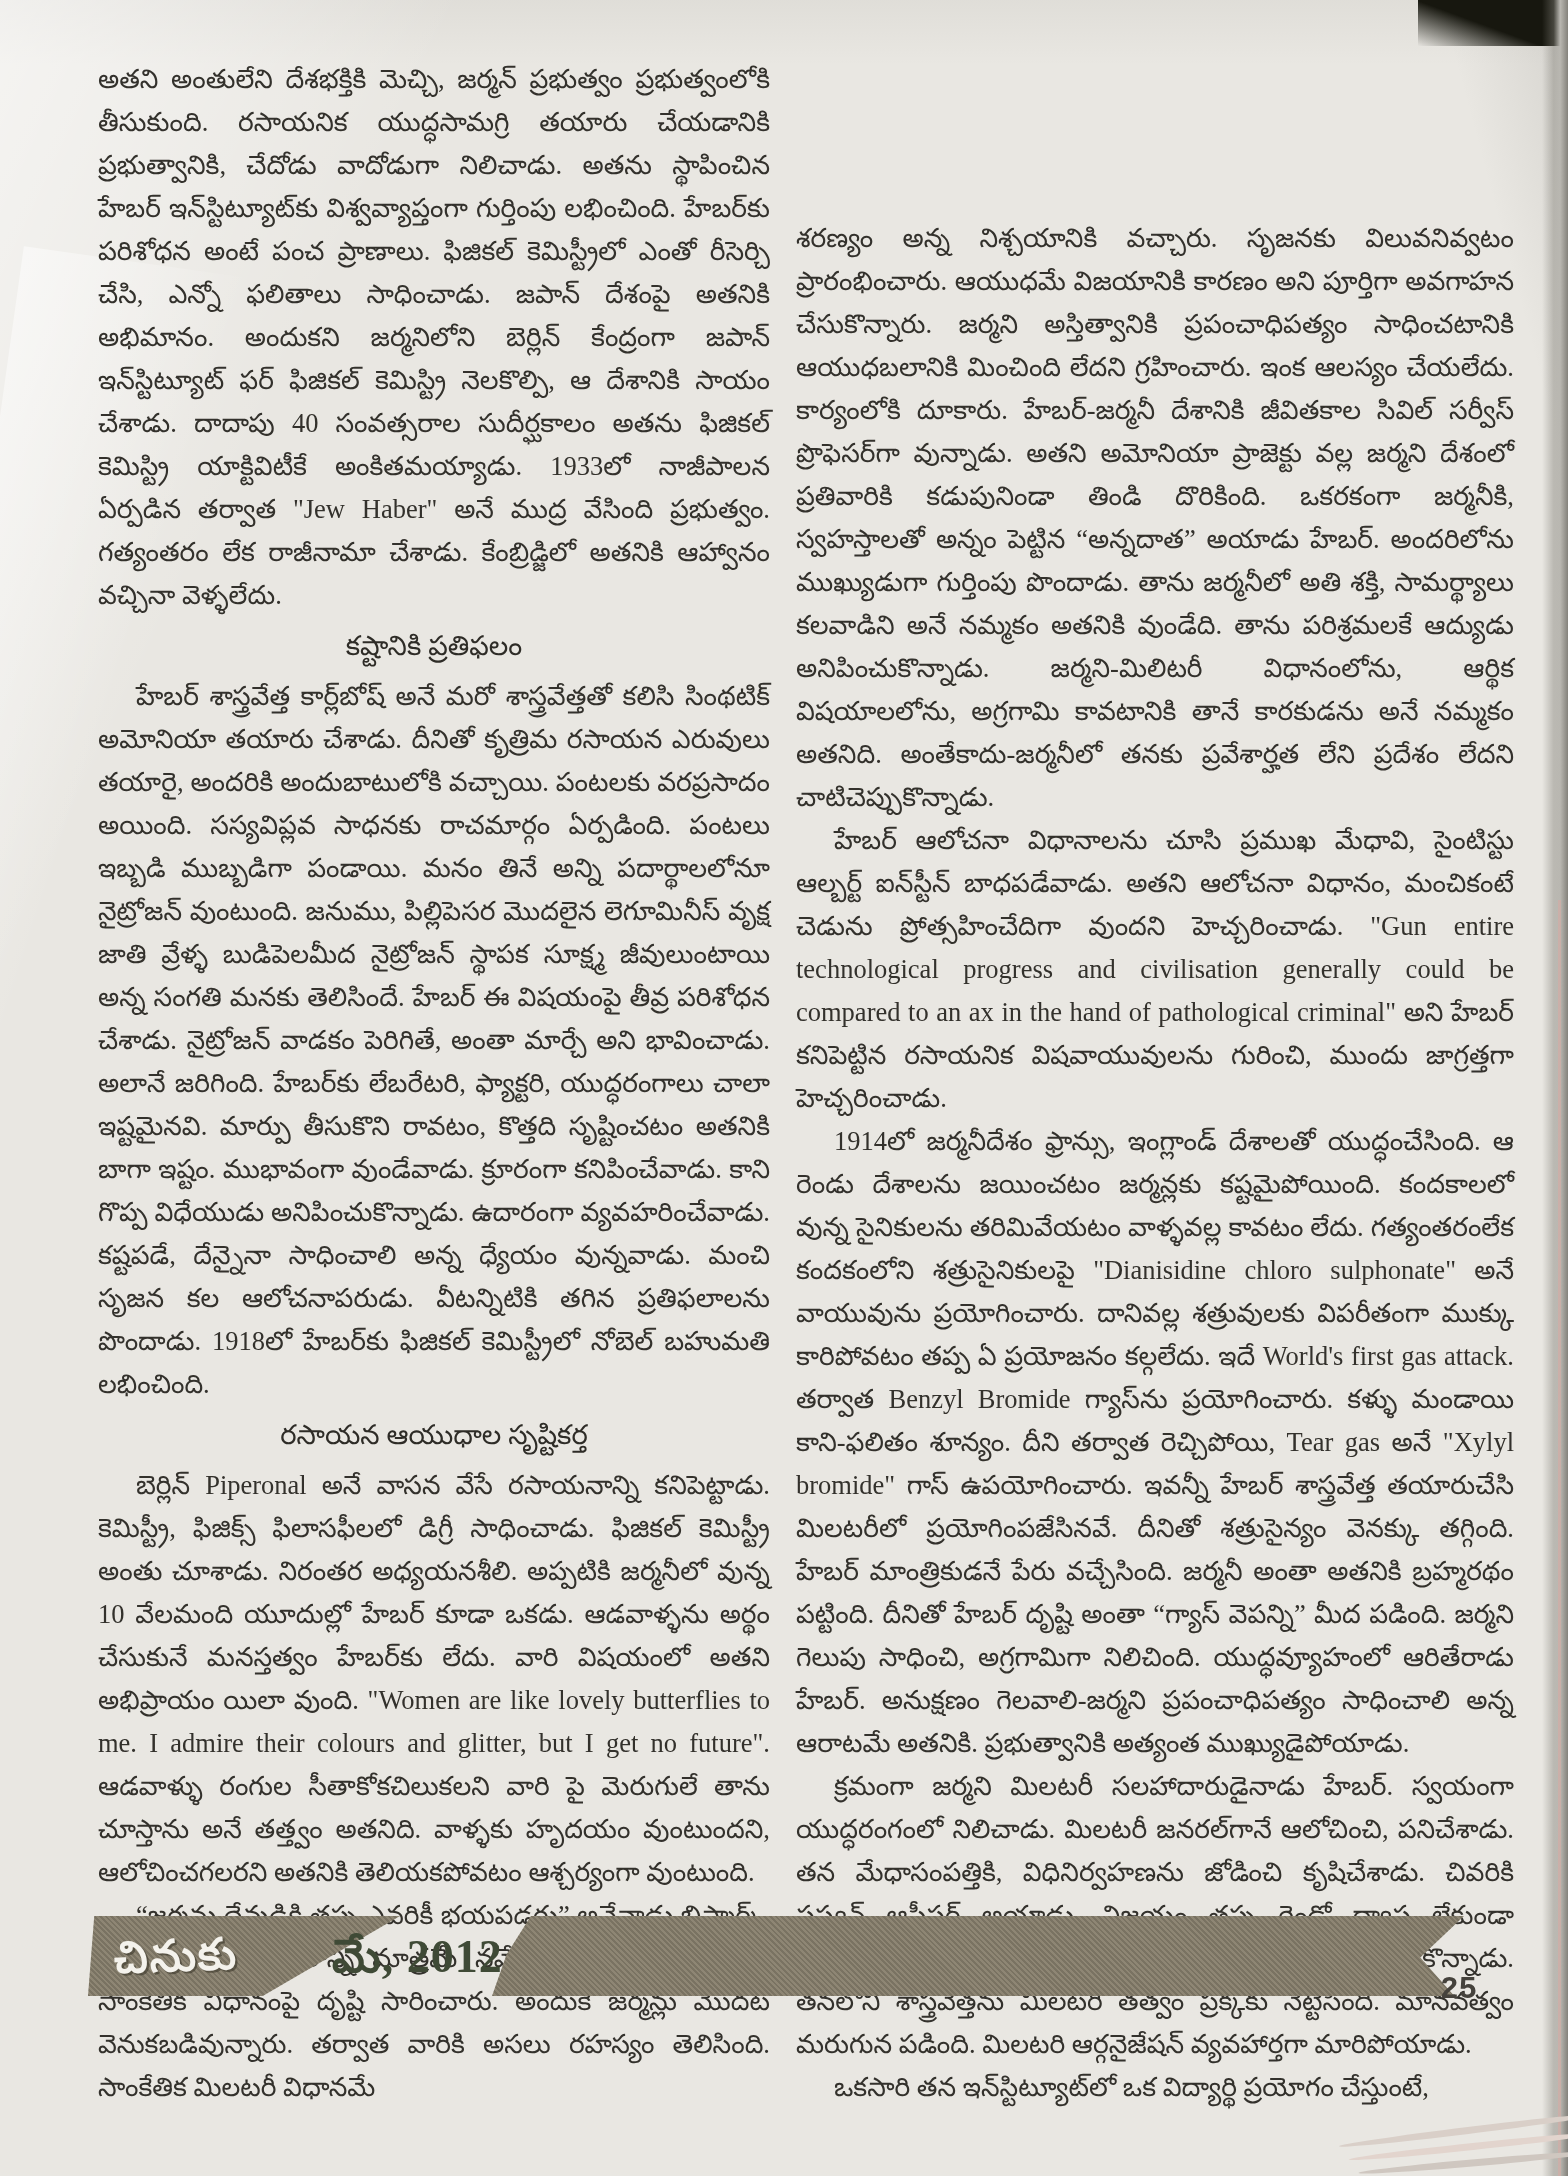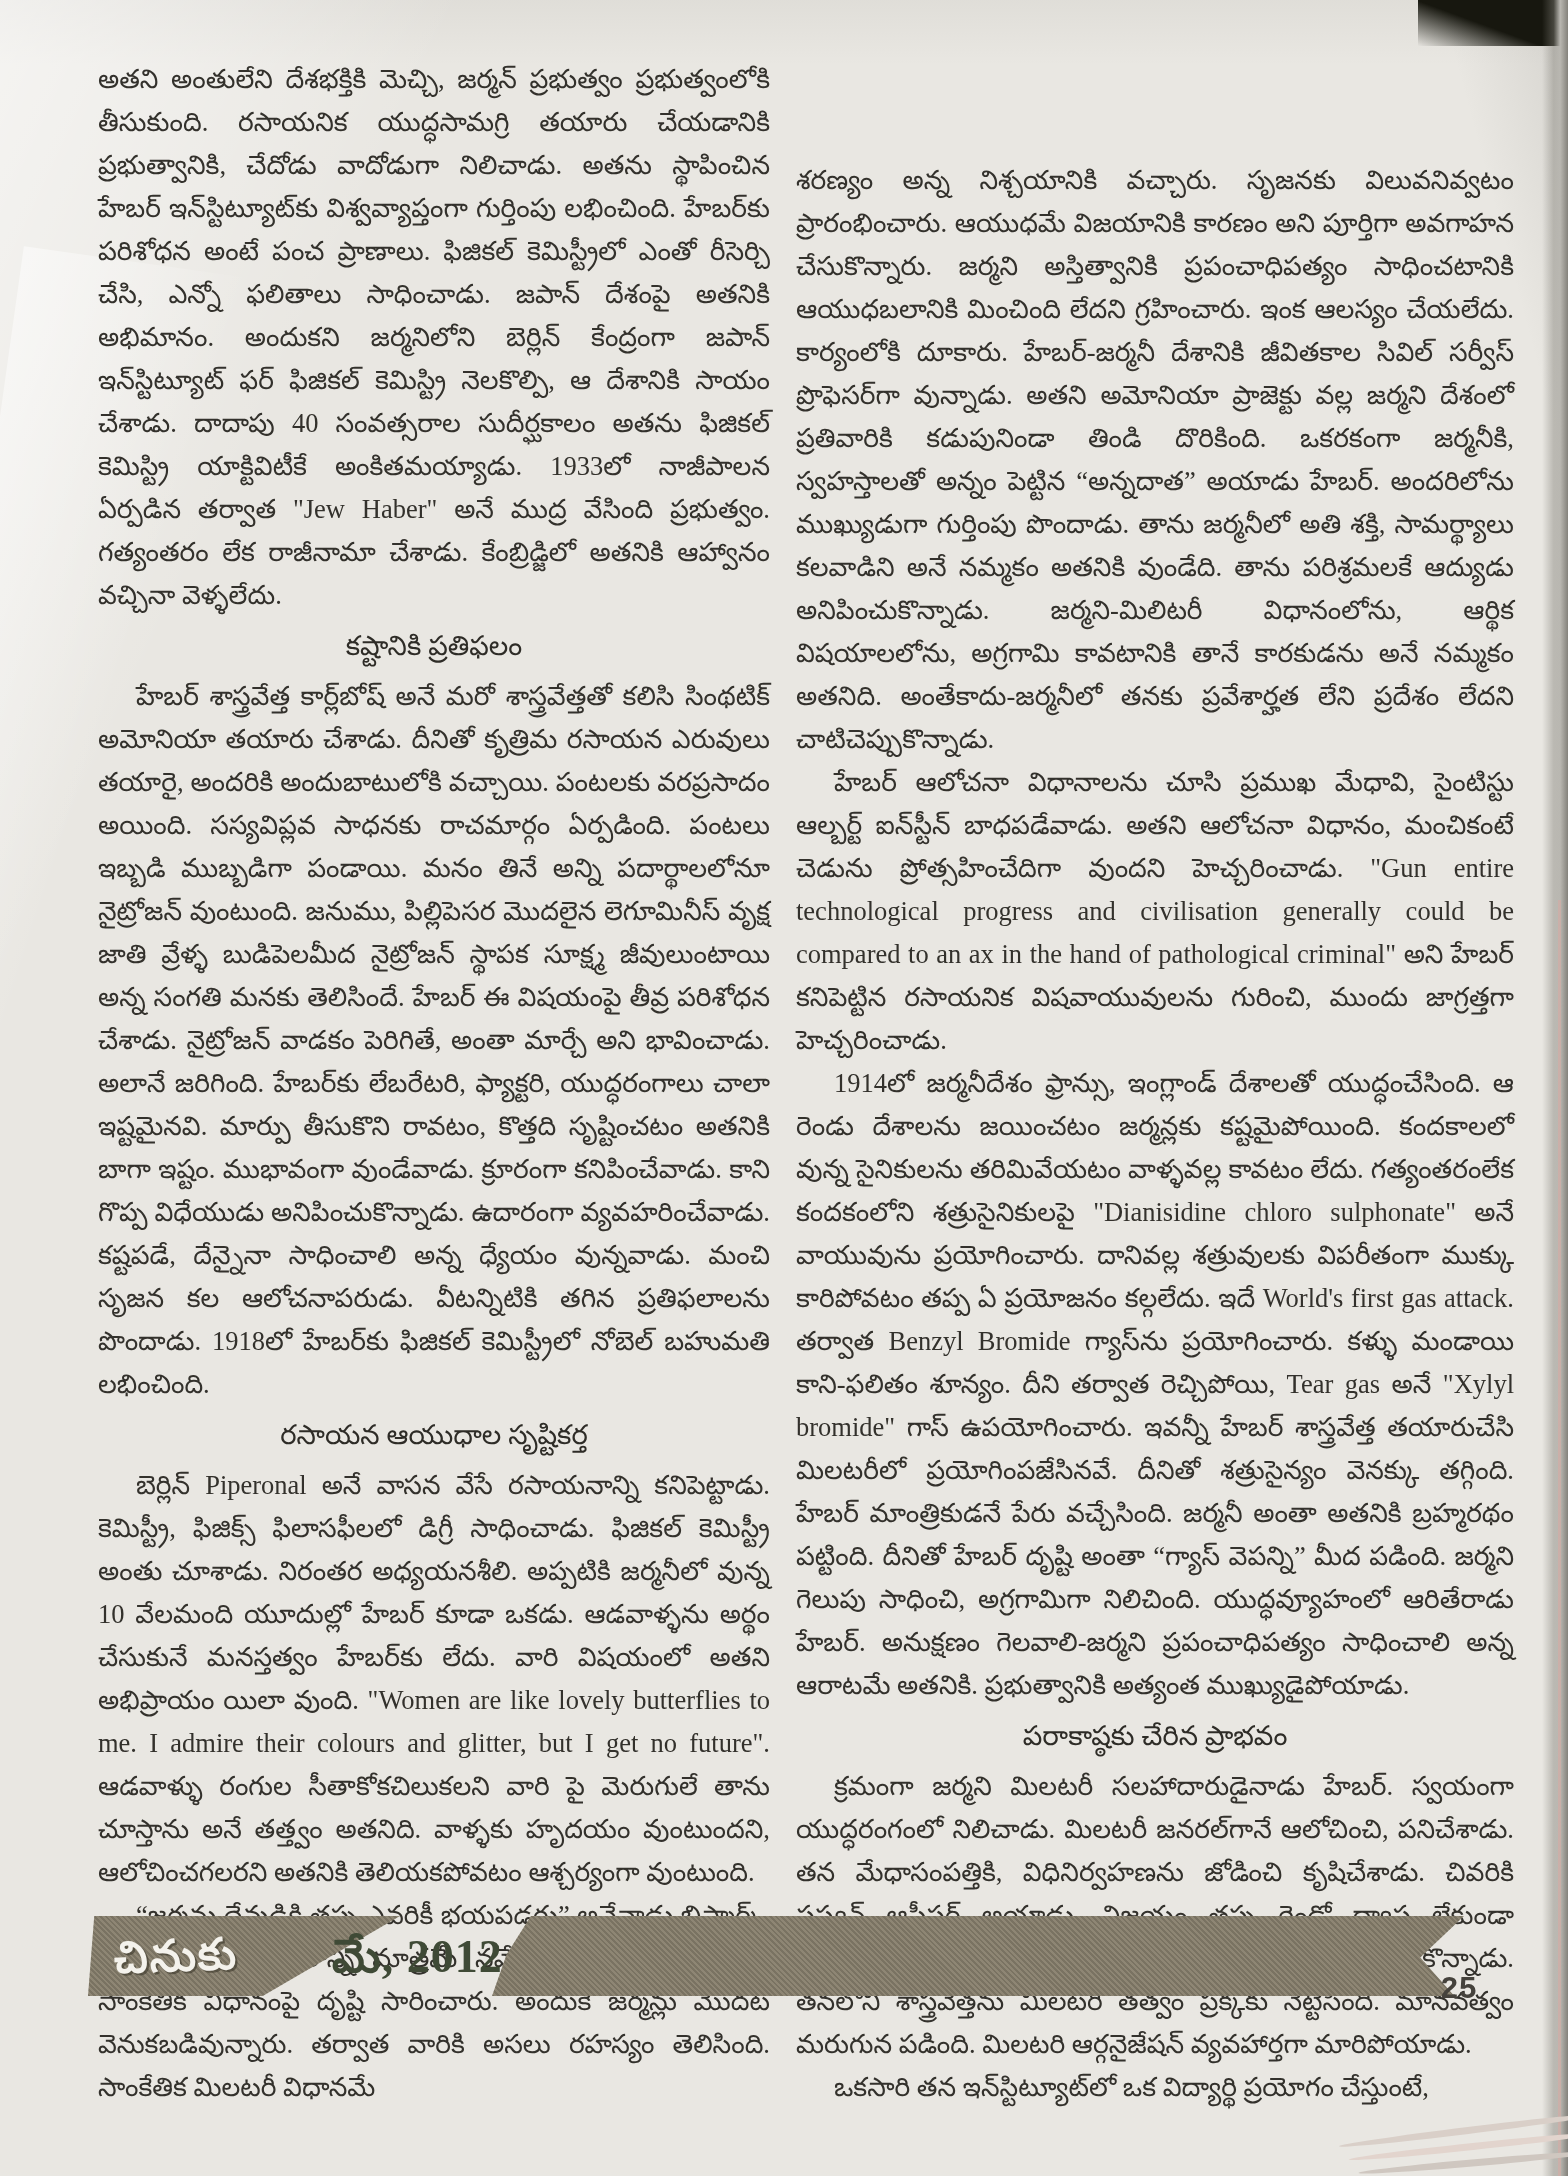--- a/index.html
+++ b/index.html
@@ -75,21 +75,20 @@
     <div class="heading">కష్టానికి ప్రతిఫలం</div>
     <p class="para indent">హేబర్ శాస్త్రవేత్త కార్ల్‌బోష్ అనే మరో శాస్త్రవేత్తతో కలిసి సింథటిక్ అమోనియా తయారు చేశాడు. దీనితో కృత్రిమ రసాయన ఎరువులు తయారై, అందరికి అందుబాటులోకి వచ్చాయి. పంటలకు వరప్రసాదం అయింది. సస్యవిప్లవ సాధనకు రాచమార్గం ఏర్పడింది. పంటలు ఇబ్బడి ముబ్బడిగా పండాయి. మనం తినే అన్ని పదార్థాలలోనూ నైట్రోజన్ వుంటుంది. జనుము, పిల్లిపెసర మొదలైన లెగూమినీస్ వృక్ష జాతి వ్రేళ్ళ బుడిపెలమీద నైట్రోజన్ స్థాపక సూక్ష్మ జీవులుంటాయి అన్న సంగతి మనకు తెలిసిందే. హేబర్ ఈ విషయంపై తీవ్ర పరిశోధన చేశాడు. నైట్రోజన్ వాడకం పెరిగితే, అంతా మార్చే అని భావించాడు. అలానే జరిగింది. హేబర్‌కు లేబరేటరి, ఫ్యాక్టరి, యుద్ధరంగాలు చాలా ఇష్టమైనవి. మార్పు తీసుకొని రావటం, కొత్తది సృష్టించటం అతనికి బాగా ఇష్టం. ముభావంగా వుండేవాడు. క్రూరంగా కనిపించేవాడు. కాని గొప్ప విధేయుడు అనిపించుకొన్నాడు. ఉదారంగా వ్యవహరించేవాడు. కష్టపడే, దేన్నైనా సాధించాలి అన్న ధ్యేయం వున్నవాడు. మంచి సృజన కల ఆలోచనాపరుడు. వీటన్నిటికి తగిన ప్రతిఫలాలను పొందాడు. 1918లో హేబర్‌కు ఫిజికల్ కెమిస్ట్రీలో నోబెల్ బహుమతి లభించింది.</p>
     <div class="heading">రసాయన ఆయుధాల సృష్టికర్త</div>
     <p class="para indent">బెర్లిన్ Piperonal అనే వాసన వేసే రసాయనాన్ని కనిపెట్టాడు. కెమిస్ట్రీ, ఫిజిక్స్ ఫిలాసఫీలలో డిగ్రీ సాధించాడు. ఫిజికల్ కెమిస్ట్రీ అంతు చూశాడు. నిరంతర అధ్యయనశీలి. అప్పటికి జర్మనీలో వున్న 10 వేలమంది యూదుల్లో హేబర్ కూడా ఒకడు. ఆడవాళ్ళను అర్థం చేసుకునే మనస్తత్వం హేబర్‌కు లేదు. వారి విషయంలో అతని అభిప్రాయం యిలా వుంది. "Women are like lovely butterflies to me. I admire their colours and glitter, but I get no future". ఆడవాళ్ళు రంగుల సీతాకోకచిలుకలని వారి పై మెరుగులే తాను చూస్తాను అనే తత్త్వం అతనిది. వాళ్ళకు హృదయం వుంటుందని, ఆలోచించగలరని అతనికి తెలియకపోవటం ఆశ్చర్యంగా వుంటుంది.</p>
     <p class="para indent">“జర్మన్లు దేవుడికి తప్ప ఎవరికీ భయపడరు” అనేవాడు బిస్మార్క్. జర్మనీవాళ్ళు సిద్ధాంతాన్ని మాత్రమే నమ్మేవారు. కాని అమెరికన్లు సాంకేతిక విధానంపై దృష్టి సారించారు. అందుకే జర్మన్లు మొదట వెనుకబడివున్నారు. తర్వాత వారికి అసలు రహస్యం తెలిసింది. సాంకేతిక మిలటరీ విధానమే</p>
   </div>
   <div class="col col-right">
     <p class="para">శరణ్యం అన్న నిశ్చయానికి వచ్చారు. సృజనకు విలువనివ్వటం ప్రారంభించారు. ఆయుధమే విజయానికి కారణం అని పూర్తిగా అవగాహన చేసుకొన్నారు. జర్మని అస్తిత్వానికి ప్రపంచాధిపత్యం సాధించటానికి ఆయుధబలానికి మించింది లేదని గ్రహించారు. ఇంక ఆలస్యం చేయలేదు. కార్యంలోకి దూకారు. హేబర్-జర్మనీ దేశానికి జీవితకాల సివిల్ సర్వీస్ ప్రొఫెసర్‌గా వున్నాడు. అతని అమోనియా ప్రాజెక్టు వల్ల జర్మని దేశంలో ప్రతివారికి కడుపునిండా తిండి దొరికింది. ఒకరకంగా జర్మనీకి, స్వహస్తాలతో అన్నం పెట్టిన “అన్నదాత” అయాడు హేబర్. అందరిలోను ముఖ్యుడుగా గుర్తింపు పొందాడు. తాను జర్మనీలో అతి శక్తి, సామర్థ్యాలు కలవాడిని అనే నమ్మకం అతనికి వుండేది. తాను పరిశ్రమలకే ఆద్యుడు అనిపించుకొన్నాడు. జర్మని-మిలిటరీ విధానంలోను, ఆర్థిక విషయాలలోను, అగ్రగామి కావటానికి తానే కారకుడను అనే నమ్మకం అతనిది. అంతేకాదు-జర్మనీలో తనకు ప్రవేశార్హత లేని ప్రదేశం లేదని చాటిచెప్పుకొన్నాడు.</p>
     <p class="para indent">హేబర్ ఆలోచనా విధానాలను చూసి ప్రముఖ మేధావి, సైంటిస్టు ఆల్బర్ట్ ఐన్‌స్టీన్ బాధపడేవాడు. అతని ఆలోచనా విధానం, మంచికంటే చెడును ప్రోత్సహించేదిగా వుందని హెచ్చరించాడు. "Gun entire technological progress and civilisation generally could be compared to an ax in the hand of pathological criminal" అని హేబర్ కనిపెట్టిన రసాయనిక విషవాయువులను గురించి, ముందు జాగ్రత్తగా హెచ్చరించాడు.</p>
     <p class="para indent">1914లో జర్మనీదేశం ఫ్రాన్సు, ఇంగ్లాండ్ దేశాలతో యుద్ధంచేసింది. ఆ రెండు దేశాలను జయించటం జర్మన్లకు కష్టమైపోయింది. కందకాలలో వున్న సైనికులను తరిమివేయటం వాళ్ళవల్ల కావటం లేదు. గత్యంతరంలేక కందకంలోని శత్రుసైనికులపై "Dianisidine chloro sulphonate" అనే వాయువును ప్రయోగించారు. దానివల్ల శత్రువులకు విపరీతంగా ముక్కు కారిపోవటం తప్ప ఏ ప్రయోజనం కల్గలేదు. ఇదే World's first gas attack. తర్వాత Benzyl Bromide గ్యాస్‌ను ప్రయోగించారు. కళ్ళు మండాయి కాని-ఫలితం శూన్యం. దీని తర్వాత రెచ్చిపోయి, Tear gas అనే "Xylyl bromide" గాస్ ఉపయోగించారు. ఇవన్నీ హేబర్ శాస్త్రవేత్త తయారుచేసి మిలటరీలో ప్రయోగింపజేసినవే. దీనితో శత్రుసైన్యం వెనక్కు తగ్గింది. హేబర్ మాంత్రికుడనే పేరు వచ్చేసింది. జర్మనీ అంతా అతనికి బ్రహ్మరథం పట్టింది. దీనితో హేబర్ దృష్టి అంతా “గ్యాస్ వెపన్ని” మీద పడింది. జర్మని గెలుపు సాధించి, అగ్రగామిగా నిలిచింది. యుద్ధవ్యూహంలో ఆరితేరాడు హేబర్. అనుక్షణం గెలవాలి-జర్మని ప్రపంచాధిపత్యం సాధించాలి అన్న ఆరాటమే అతనికి. ప్రభుత్వానికి అత్యంత ముఖ్యుడైపోయాడు.</p>
-    <div class="heading">పరాకాష్ఠకు చేరిన ప్రాభవం</div>
     <p class="para indent">క్రమంగా జర్మని మిలటరీ సలహాదారుడైనాడు హేబర్. స్వయంగా యుద్ధరంగంలో నిలిచాడు. మిలటరీ జనరల్‌గానే ఆలోచించి, పనిచేశాడు. తన మేధాసంపత్తికి, విధినిర్వహణను జోడించి కృషిచేశాడు. చివరికి ప్రష్యన్ ఆఫీసర్ అయాడు. విజయం తప్ప రెండో ధ్యాస లేకుండా గడిపాడు. నూటికి నూరుపాళ్ళు మిలటరీ ఆఫీసర్ అనిపించుకొన్నాడు. తనలోని శాస్త్రవేత్తను మిలటరీ తత్వం ప్రక్కకు నెట్టేసింది. మానవత్వం మరుగున పడింది. మిలటరి ఆర్గనైజేషన్ వ్యవహార్తగా మారిపోయాడు.</p>
     <p class="para indent">ఒకసారి తన ఇన్‌స్టిట్యూట్‌లో ఒక విద్యార్థి ప్రయోగం చేస్తుంటే,</p>
   </div>
 </div>
 
 <div class="footer">
   <div class="logo-plate banner-tex">
     <div class="logo-text">చినుకు</div>
   </div>
   <div class="issue-date">మే, 2012</div>

